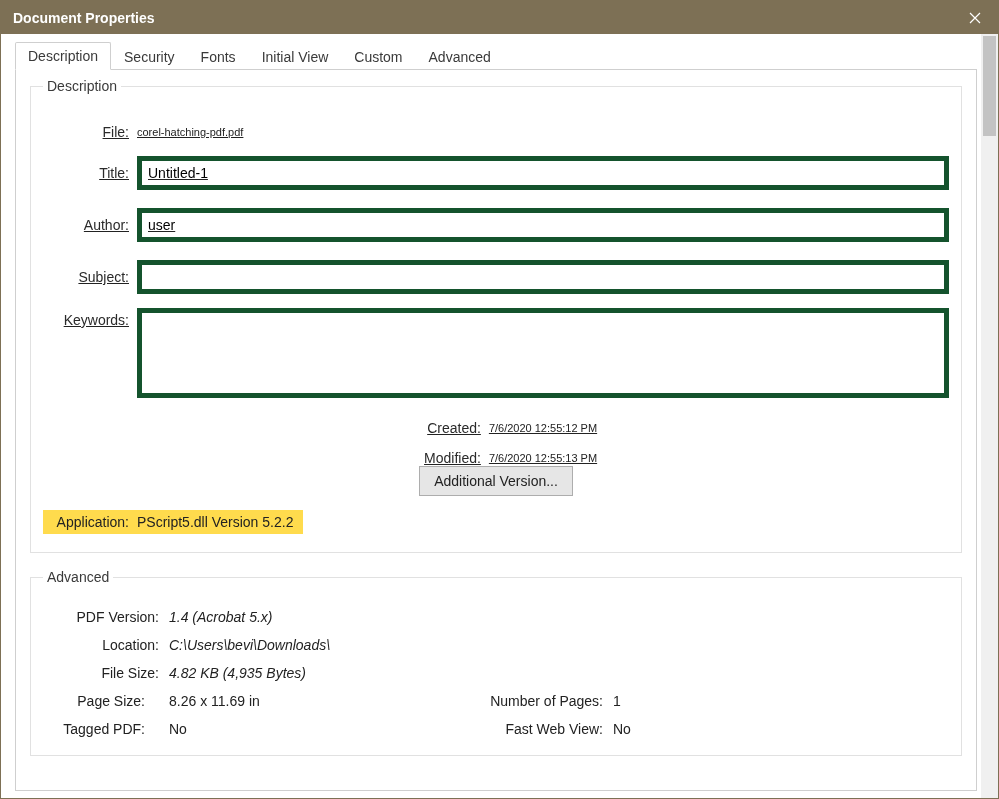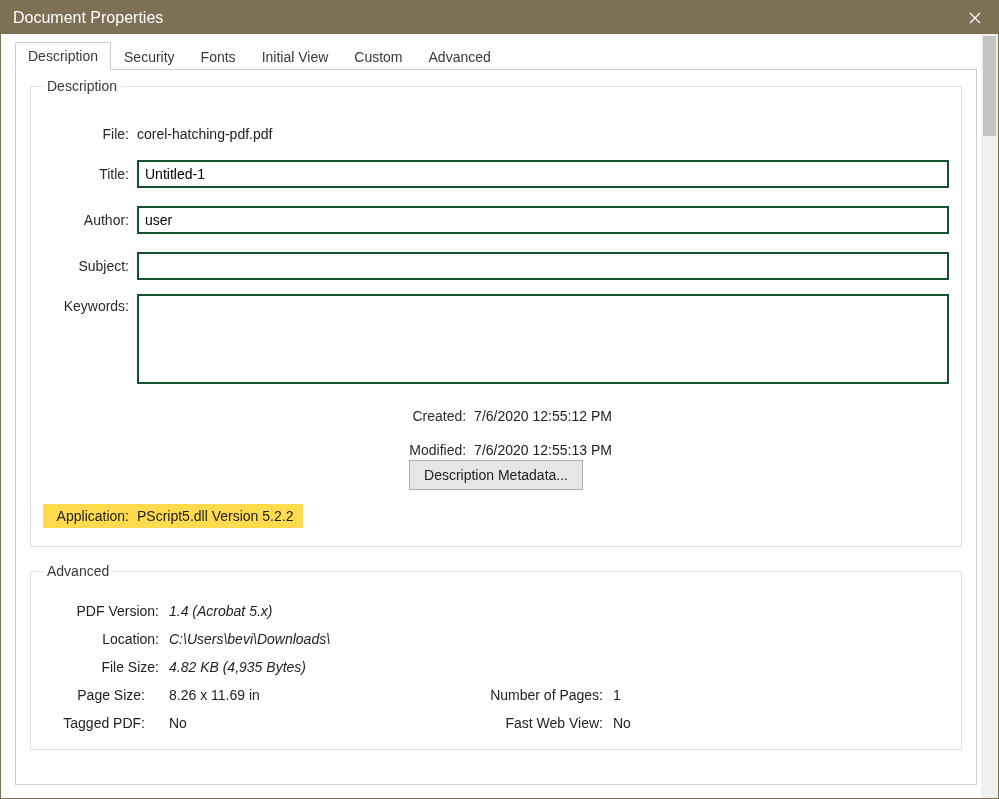--- a/index.html
+++ b/index.html
@@ -26,22 +26,22 @@
     height: 33px;
     background: #7d7055;
     color: #fff;
     display: flex;
     align-items: center;
     padding: 0 0 0 12px;
     flex: 0 0 auto;
   }
   .titlebar .title {
     flex: 1;
-    font-size: 16px;
-    font-weight: 400;
+    font-size: 14px;
+    font-weight: 700;
   }
   .titlebar .close {
     width: 46px;
     height: 33px;
     display: flex;
     align-items: center;
     justify-content: center;
     cursor: pointer;
   }
   .titlebar .close svg { stroke: #fff; }
@@ -111,36 +111,37 @@
   fieldset.group > legend {
     font-size: 14px;
     padding: 0 4px;
     color: #3a3a3a;
   }
 
   .row {
     display: flex;
     align-items: center;
     margin-top: 10px;
+    text-decoration: underline;
   }
   .row .label {
     width: 94px;
     text-align: right;
     padding-right: 8px;
     font-size: 14px;
     color: #2a2a2a;
   }
   .row .value {
     flex: 1;
-    font-size: 14px;
+    font-size: 11px;
     padding: 2px 0;
   }
   .row input[type=text], .row textarea {
     flex: 1;
-    border: 2px solid #14532d;
+    border: 5px solid #14532d;
     background: #fff;
     padding: 4px 6px;
     font-family: inherit;
     font-size: 14px;
     outline: none;
   }
   .row textarea {
     height: 90px;
     resize: none;
   }
@@ -262,21 +263,21 @@
             <div class="left">
               <div class="row" style="margin-top:0;">
                 <div class="label">Created:</div>
                 <div class="value">7/6/2020 12:55:12 PM</div>
               </div>
               <div class="row" style="margin-top:14px;">
                 <div class="label">Modified:</div>
                 <div class="value">7/6/2020 12:55:13 PM</div>
               </div>
             </div>
-            <button class="btn">Description Metadata...</button>
+            <button class="btn">Additional Version...</button>
           </div>
 
           <div style="margin-top:14px;">
             <span class="hl-row">
               <span class="label">Application:</span>
               <span class="value">PScript5.dll Version 5.2.2</span>
             </span>
           </div>
         </fieldset>
 

